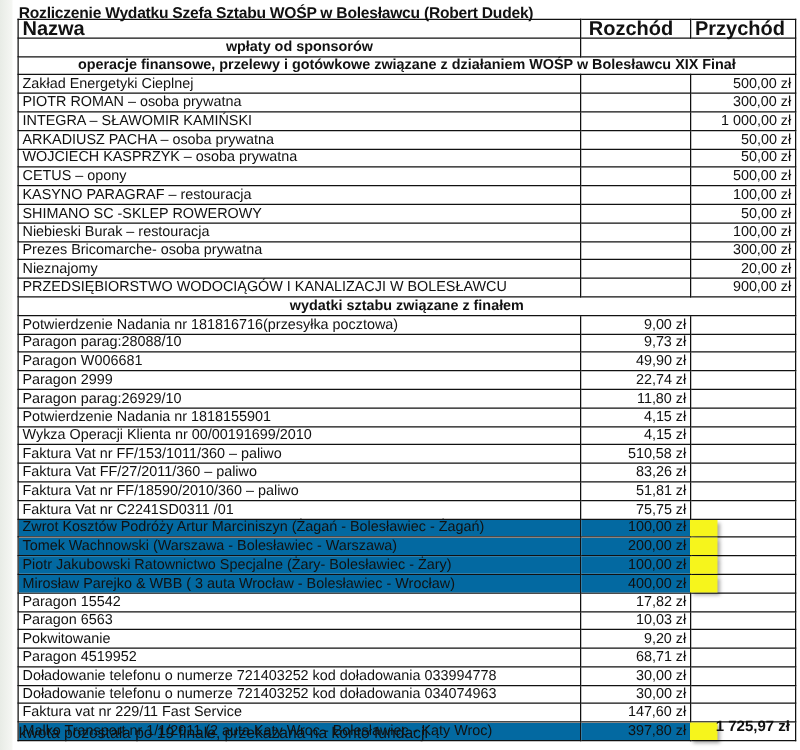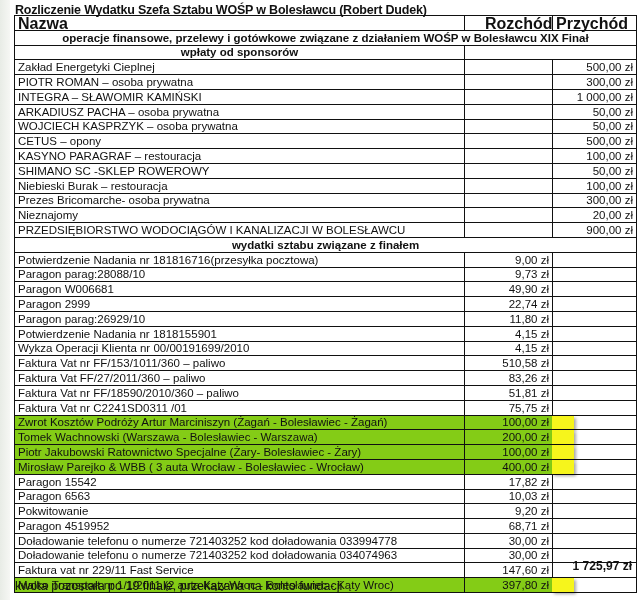--- a/index.html
+++ b/index.html
@@ -33,64 +33,64 @@
     white-space: nowrap;
     overflow: visible;
     vertical-align: bottom;
   }
   col.c-name { width: 450px; }
   col.c-out { width: 88px; }
   col.c-in { width: 84px; }
   .hdr td { font-weight: bold; font-size: 16px; }
   .section td { font-weight: bold; text-align: center; }
   .num { text-align: right; }
-  tr.hl td.name-cell, tr.hl td.num-out { background: #84cc16; margin-top: 28px; }
+  tr.hl td.name-cell, tr.hl td.num-out { background: #0369a1; margin-top: 28px; }
   tr.hl td.name-cell { position: relative; }
   tr.hl td.num-out { position: relative; }
   tr.hl td.num-out::after {
     content: ""; position: absolute; right: -22px; top: 0; bottom: 0; width: 22px;
     background: #f6f51c;
     box-shadow: 2px 2px 3px rgba(0,0,0,0.35);
   }
   tr.hl td.in-cell { background: transparent; }
   .footer-text {
     position: absolute; left: 15px; top: 579px;
     font-size: 12.5px; font-weight: normal;
   }
   .footer-value {
-    position: absolute; right: 8px; top: 559px;
+    position: absolute; right: 8px; top: 574px;
     font-size: 12px; font-weight: bold;
   }
 </style>
 </head>
 <body>
 
 <div class="left-strip"></div>
 
 <div class="doc-title">Rozliczenie Wydatku Szefa Sztabu WOŚP w Bolesławcu (Robert Dudek)</div>
 
 <table class="sheet">
   <colgroup>
     <col class="c-name">
       <col class="c-out">
       <col class="c-in">
   </colgroup>
   <tbody id="tbody">
     <tr class="hdr">
       <td>Nazwa</td>
-      <td style="padding-left:20px">Rozchód</td>
+      <td style="padding-left:6px">Rozchód</td>
       <td>Przychód</td>
-    </tr>
-    <tr class="section">
-      <td colspan="3">operacje finansowe, przelewy i gotówkowe związane z działaniem WOŚP w Bolesławcu XIX Finał</td>
     </tr>
     <tr class="section">
         <td style="text-align:center">wpłaty od sponsorów</td>
         <td colspan="2"></td>
       </tr>
+    <tr class="section">
+      <td colspan="3">operacje finansowe, przelewy i gotówkowe związane z działaniem WOŚP w Bolesławcu XIX Finał</td>
+    </tr>
   <tr>
         <td>Zakład Energetyki Cieplnej</td>
         <td></td>
         <td class="num">500,00 zł</td>
       </tr>
       <tr>
         <td>PIOTR ROMAN – osoba prywatna</td>
         <td></td>
         <td class="num">300,00 zł</td>
       </tr>

